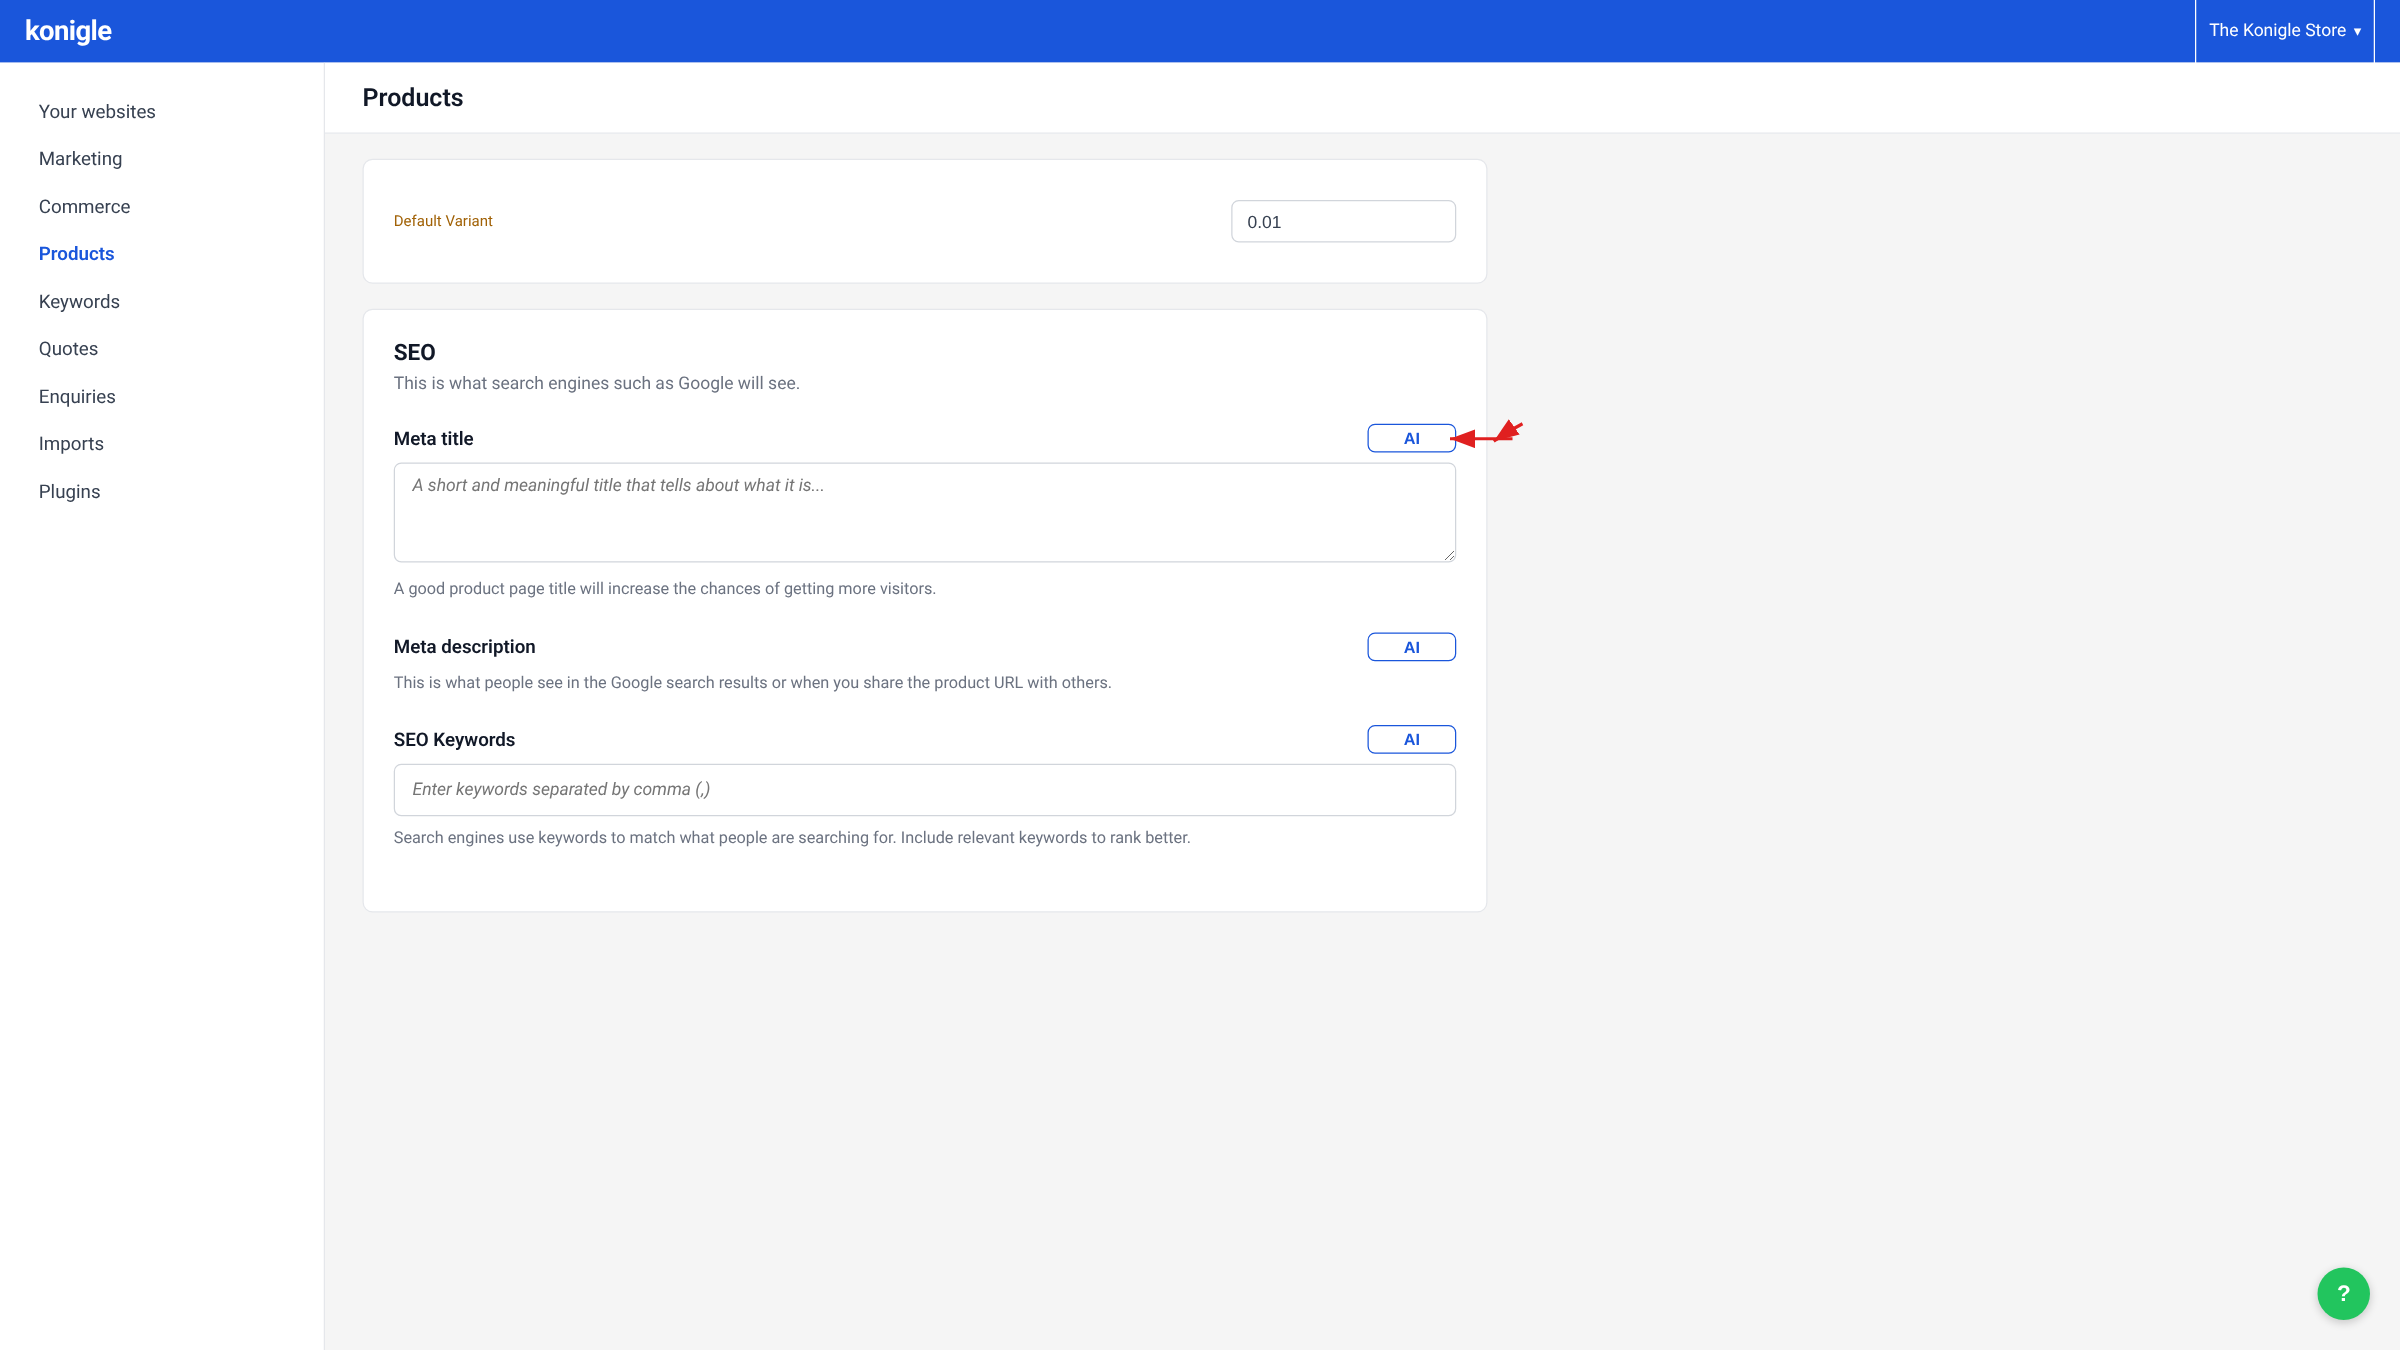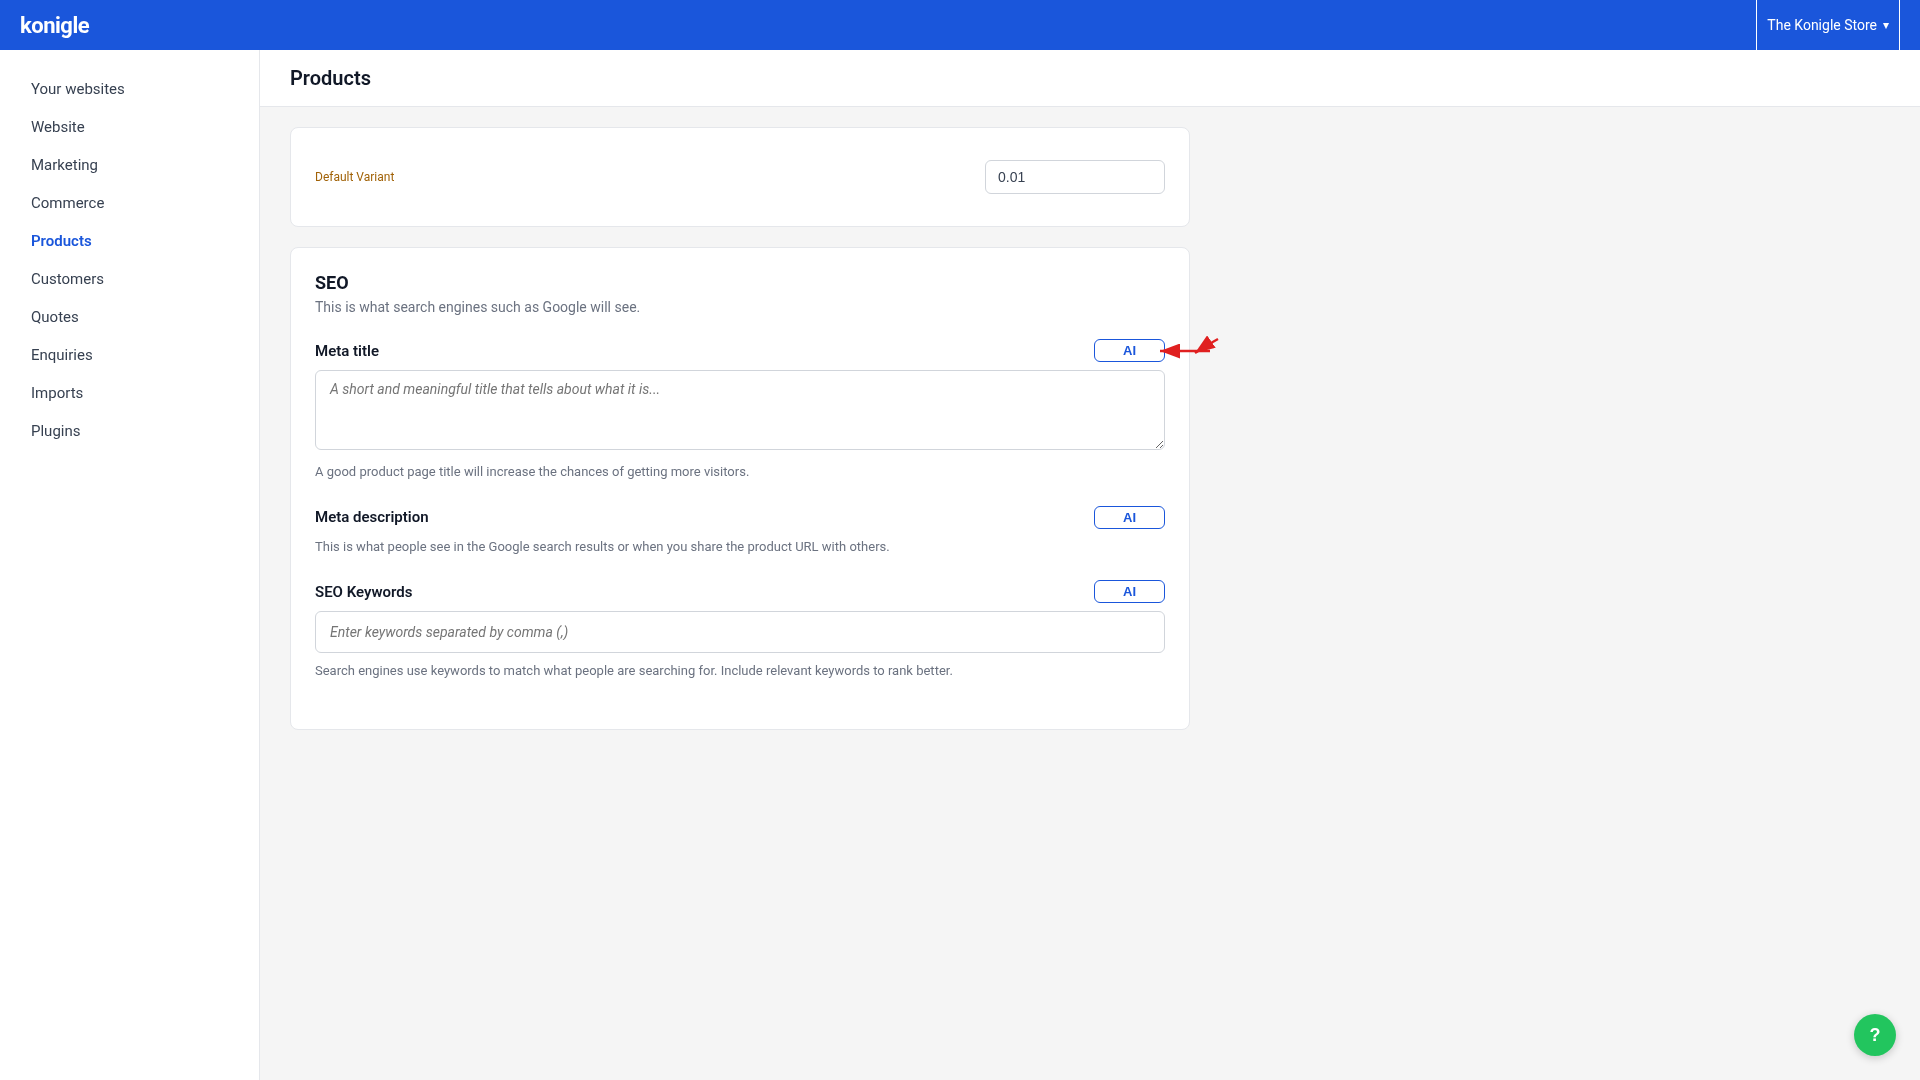--- a/index.html
+++ b/index.html
@@ -206,25 +206,24 @@
     <span>The Konigle Store</span>
     <span class="chevron">▾</span>
   </div>
 </nav>
 
 <div class="layout">
 
   <aside class="sidebar">
 
   <a class="sidebar-item">Your websites</a>
-      <a class="sidebar-item">Website</a>
       <a class="sidebar-item">Marketing</a>
       <a class="sidebar-item">Commerce</a>
       <a class="sidebar-item active">Products</a>
-      <a class="sidebar-item">Customers</a>
+      <a class="sidebar-item">Keywords</a>
       <a class="sidebar-item">Quotes</a>
       <a class="sidebar-item">Enquiries</a>
       <a class="sidebar-item">Imports</a>
       <a class="sidebar-item">Plugins</a>
     </aside>
 
   <main class="main">
     <div class="page-header">
       <h1>Products</h1>
     </div>

